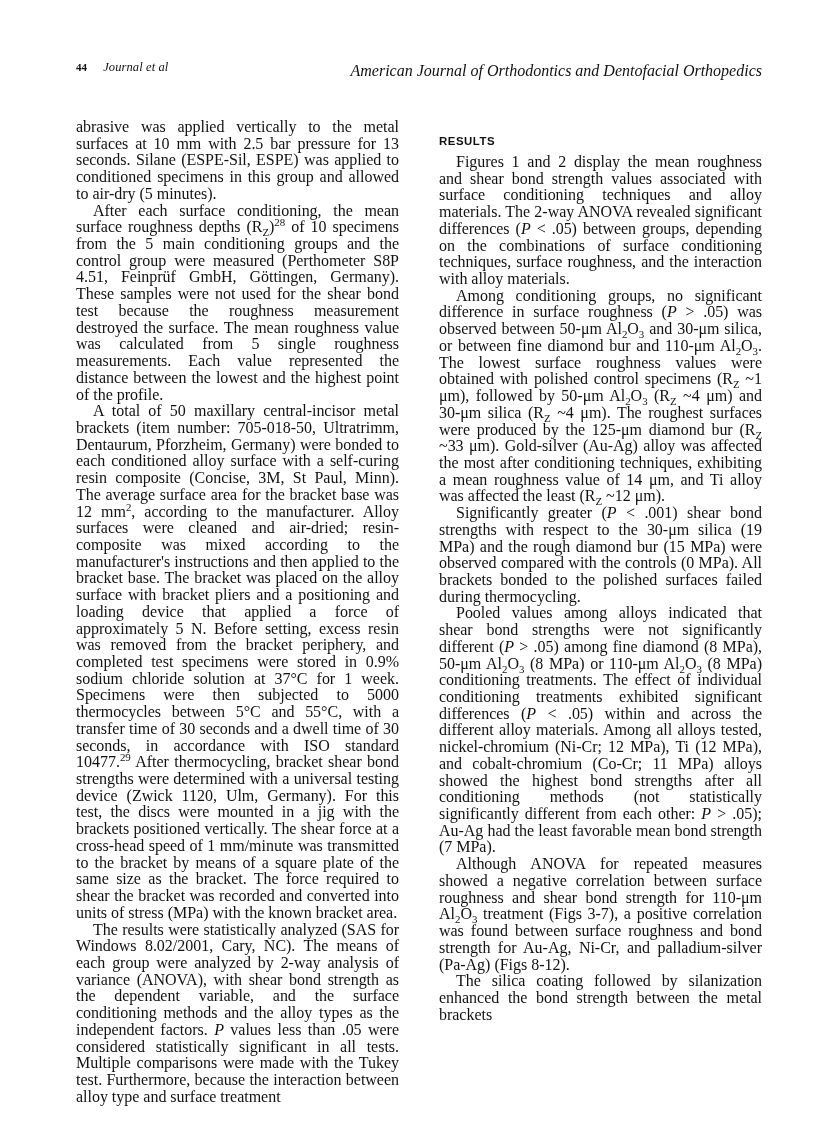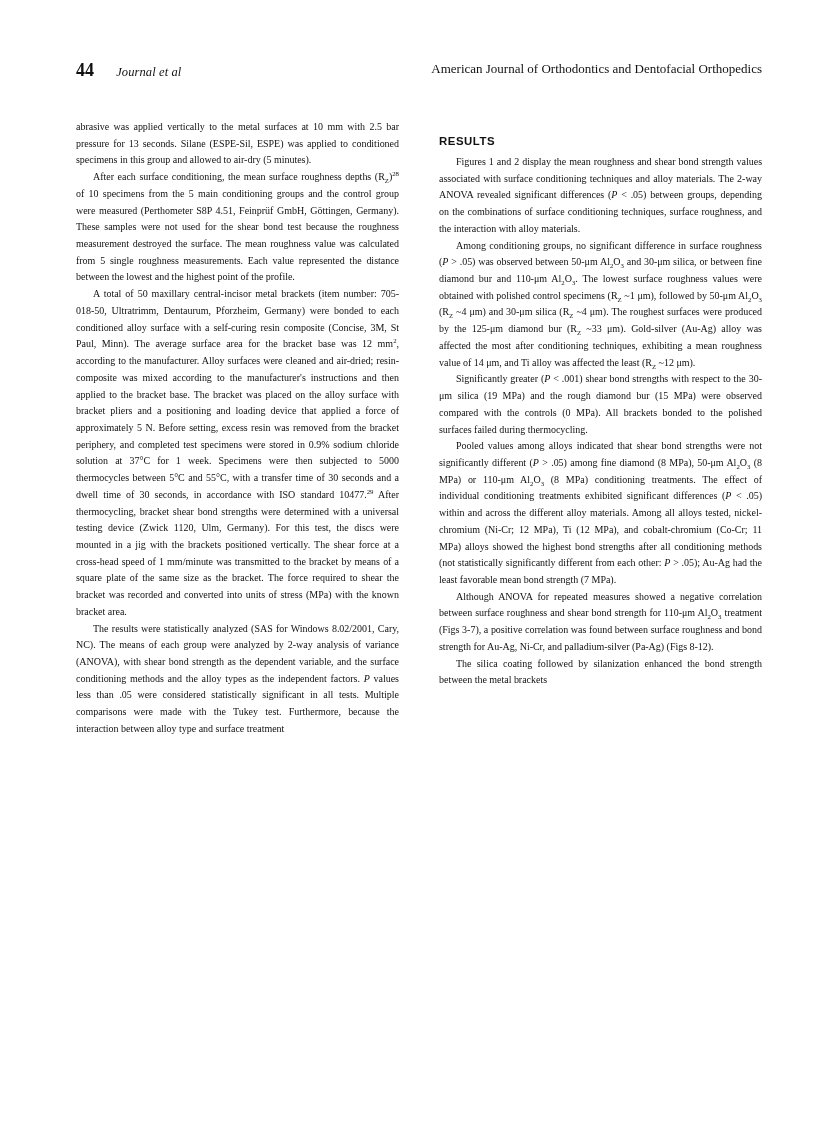--- a/index.html
+++ b/index.html
@@ -37,47 +37,48 @@
     left: 0;
     top: 0;
     font-size: 12.5px;
     font-style: italic;
     letter-spacing: 0.1px;
     white-space: nowrap;
   }
   .rh-left .folio {
     font-weight: bold;
     font-style: normal;
-    margin-right: 22px;
-    font-size: 18px;
+    margin-right: 16px;
+    font-size: 11px;
   }
   .rh-right {
     position: absolute;
     right: 0;
     top: 0;
-    font-size: 13px;
+    font-size: 16px;
+    font-style: italic;
     line-height: 1.42;
   }
   .rh-right span { display: block; white-space: nowrap; }
 
   
   .columns {
     position: absolute;
     top: 119px;
     left: 76px;
     width: 686px;
     display: flex;
     gap: 40px;
   }
   .col {
     width: 323px;
   }
   p.para {
     margin: 0;
-    font-size: 10px;
+    font-size: 16px;
     line-height: 16.72px;
     text-align: justify;
     text-justify: inter-word;
     hyphens: manual;
     letter-spacing: -0.02px;
   }
   p.para.indent { text-indent: 17px; }
   h2.section {
     margin: 15px 0 7px 0;
     font-family: "Liberation Sans", "DejaVu Sans", sans-serif;

